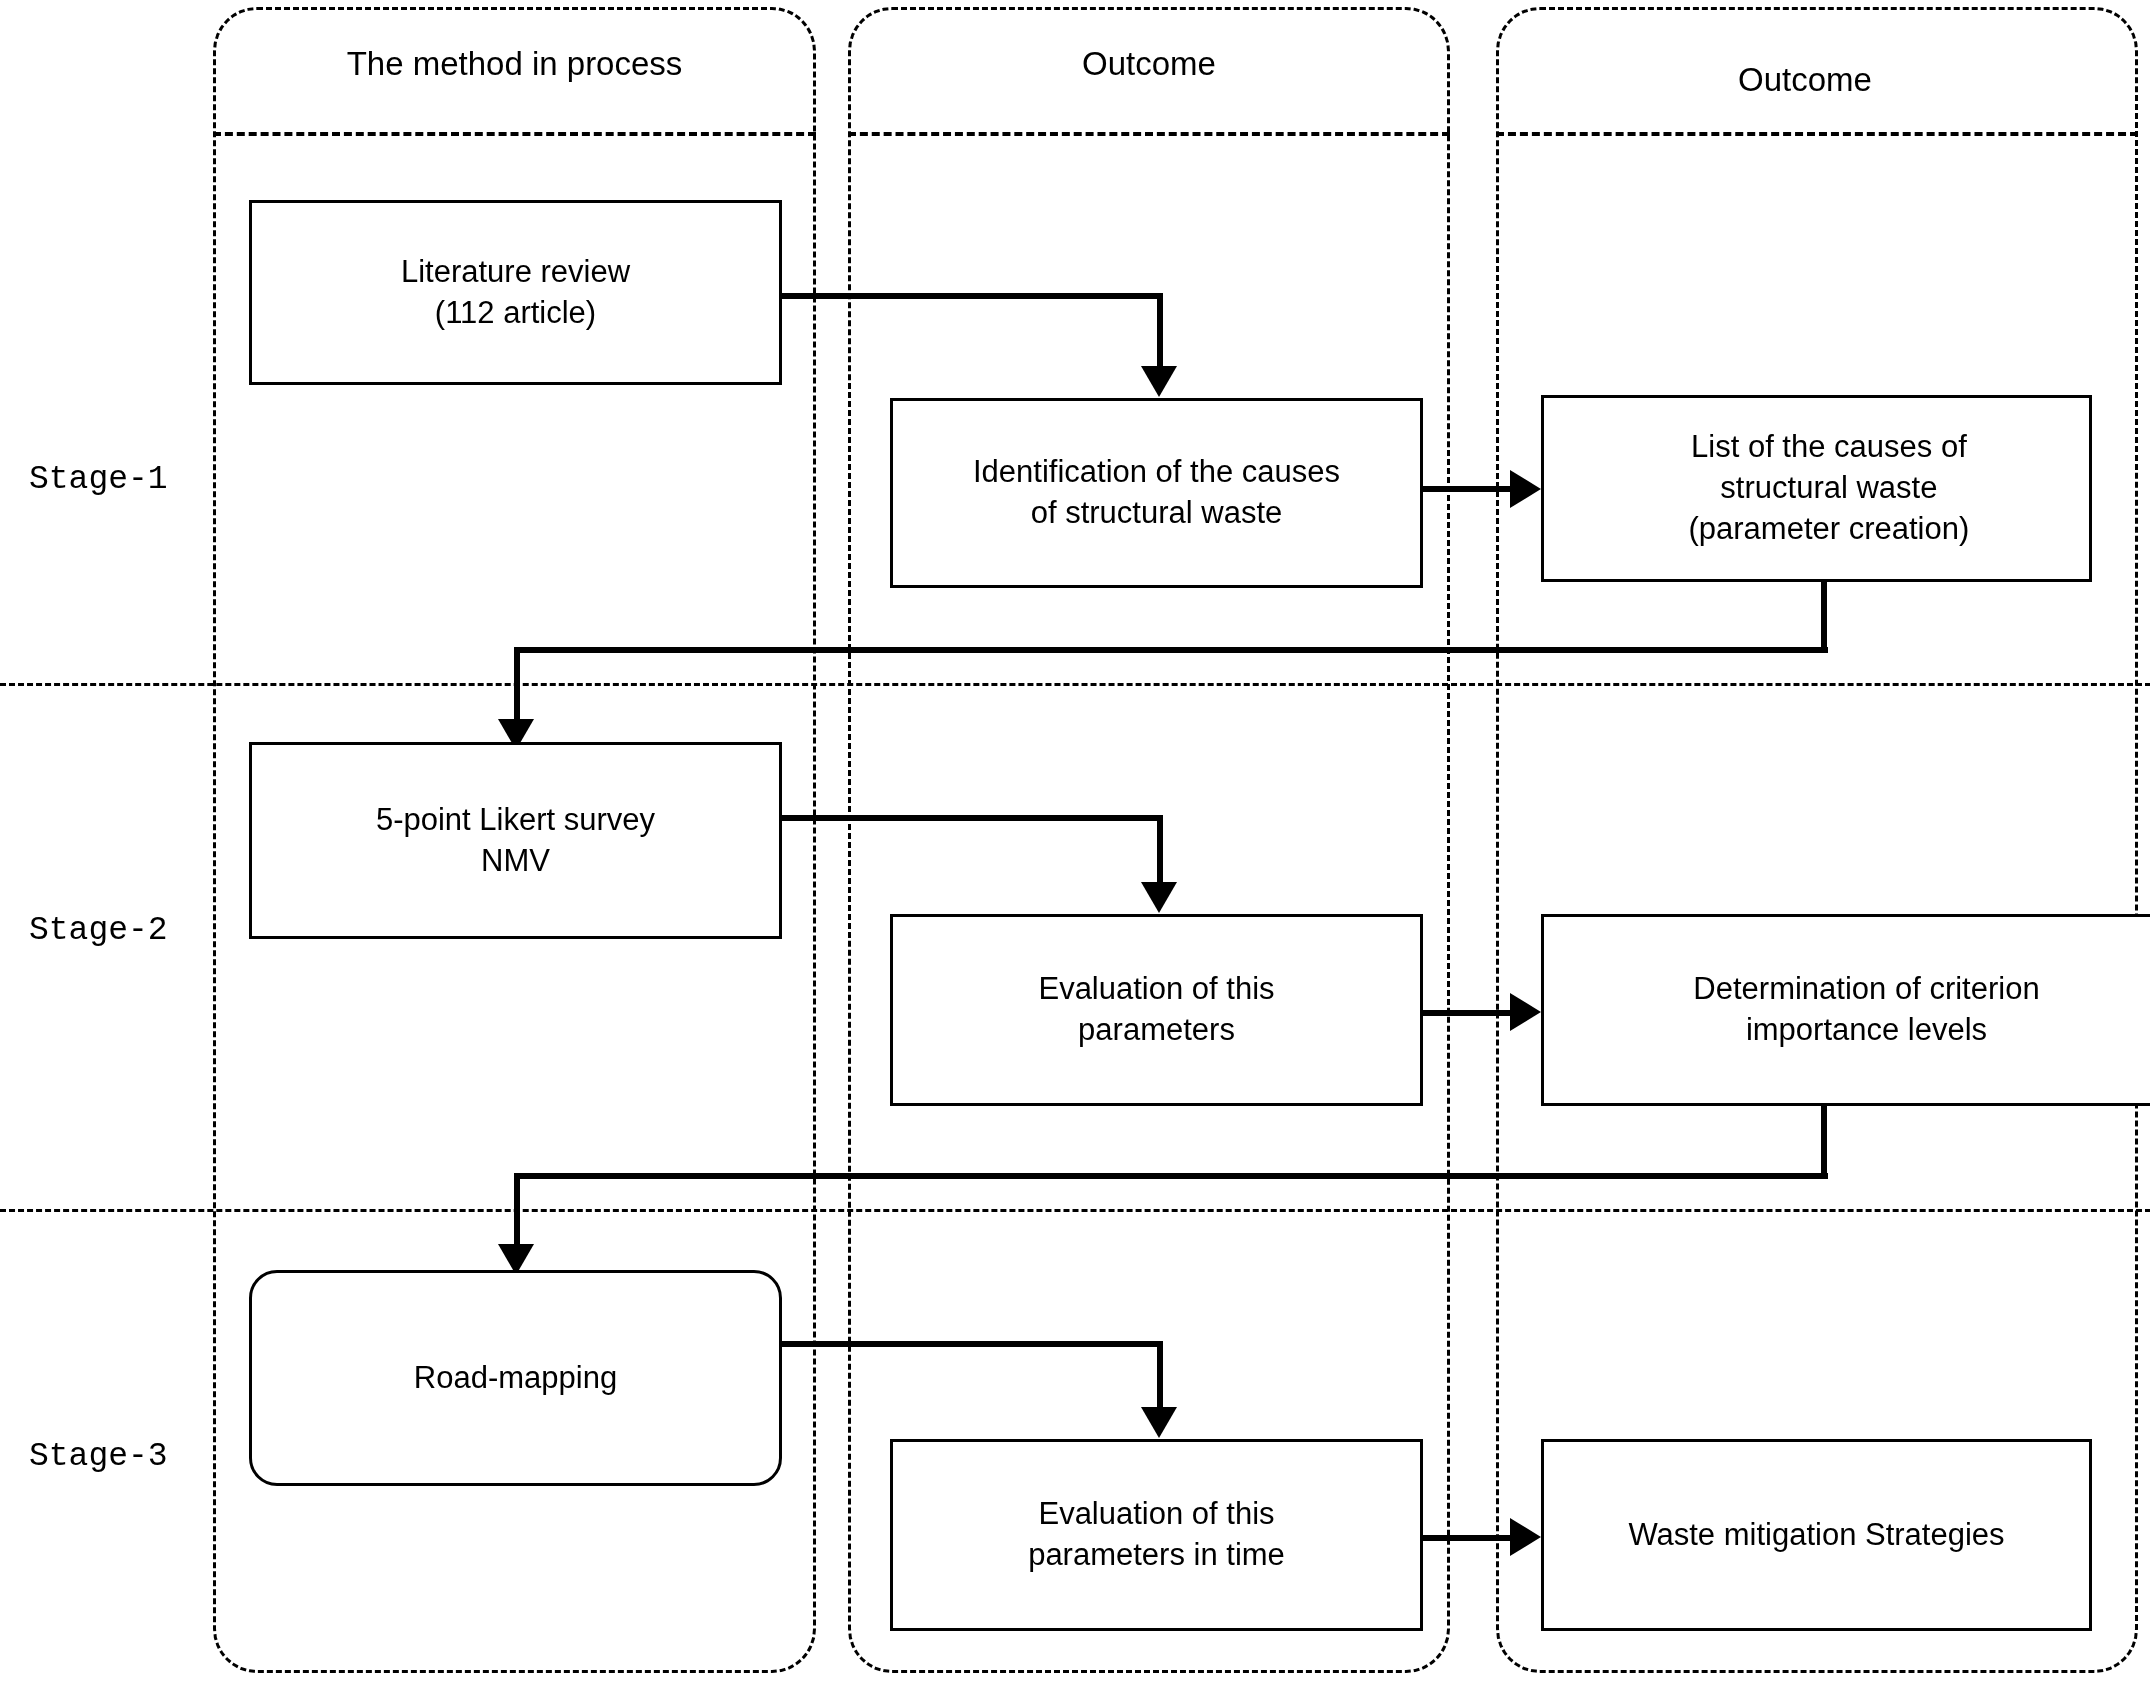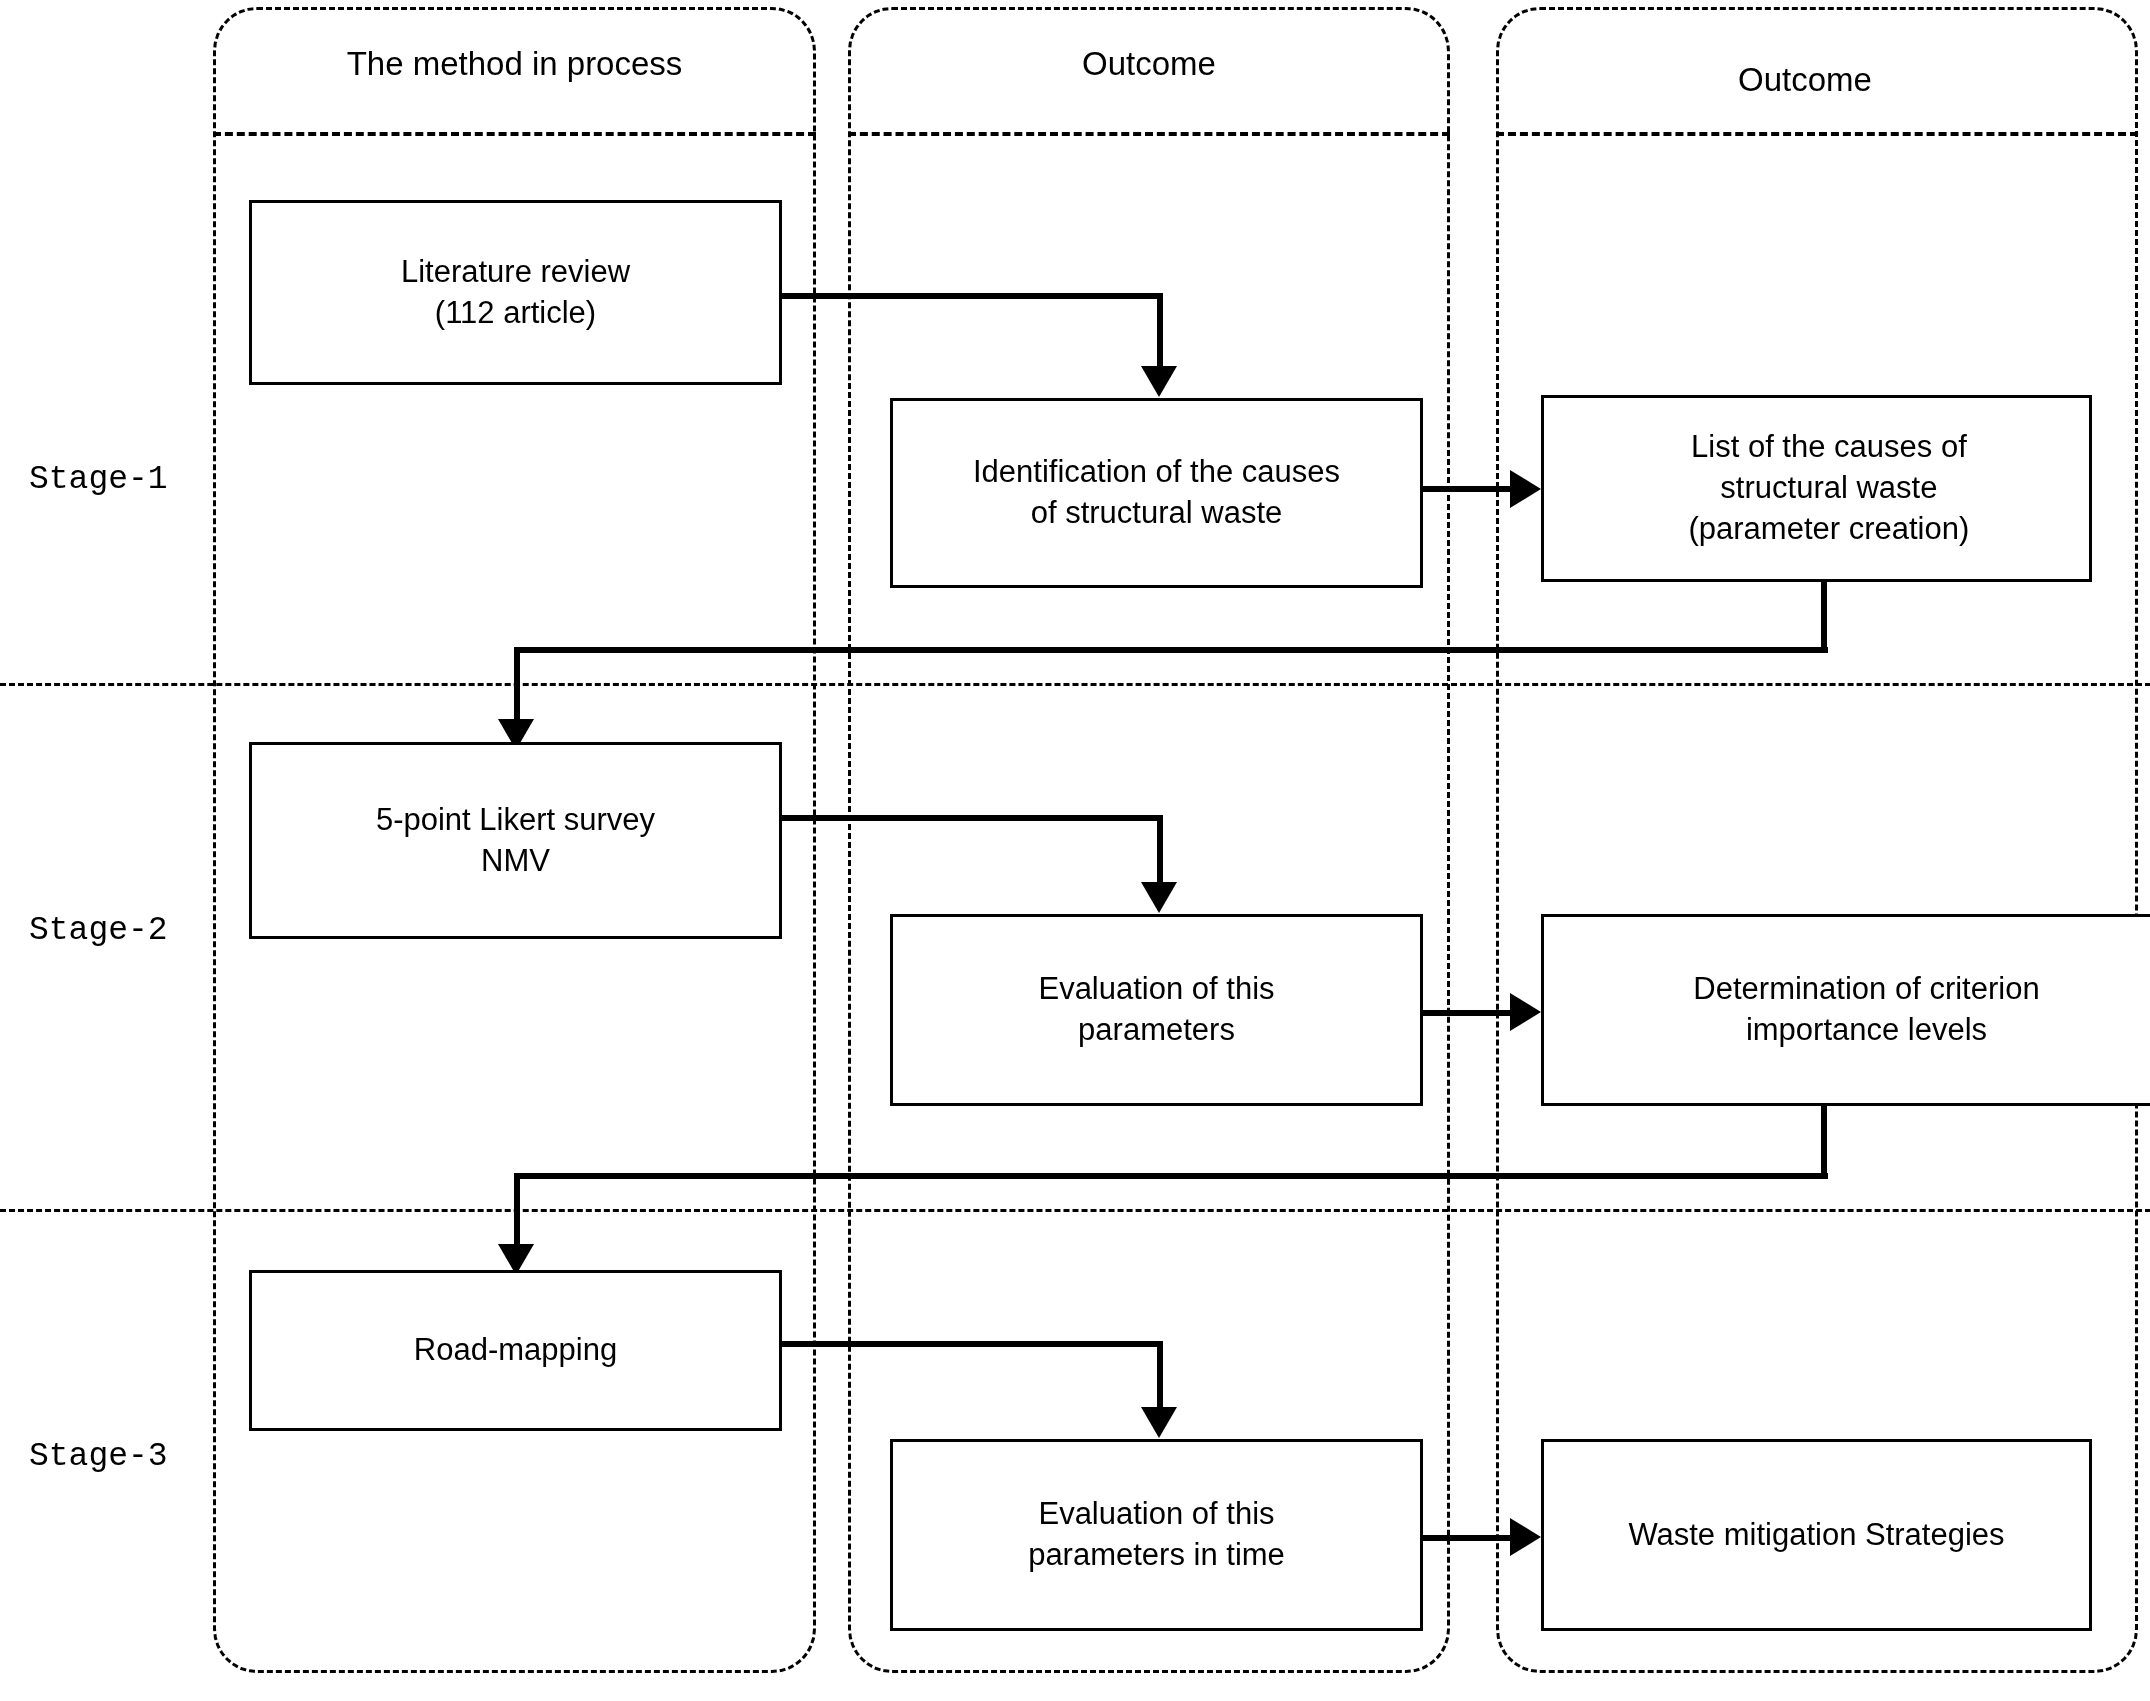--- a/index.html
+++ b/index.html
@@ -142,21 +142,21 @@
   <div class="arrow-down" style="left:1141px;top:882px;"></div>
 
   <div class="hline" style="left:1423px;top:1010px;width:89px;"></div>
   <div class="arrow-right" style="left:1510px;top:993px;"></div>
 
   <div class="vline" style="left:1821px;top:1106px;height:72px;"></div>
   <div class="hline" style="left:514px;top:1173px;width:1314px;"></div>
   <div class="vline" style="left:514px;top:1173px;height:79px;"></div>
   <div class="arrow-down" style="left:498px;top:1244px;"></div>
 
-  <div class="box" style="left:249px;top:1270px;width:533px;height:161px;">Road-mapping</div>
+  <div class="box" style="left:249px;top:1270px;width:533px;height:216px;border-radius:28px;">Road-mapping</div>
 
   <div class="box" style="left:890px;top:1439px;width:533px;height:192px;">Evaluation of  this
 parameters in time</div>
 
   <div class="box" style="left:1541px;top:1439px;width:551px;height:192px;">Waste mitigation Strategies</div>
 
   <div class="hline" style="left:782px;top:1341px;width:381px;"></div>
   <div class="vline" style="left:1157px;top:1341px;height:72px;"></div>
   <div class="arrow-down" style="left:1141px;top:1407px;"></div>
 

